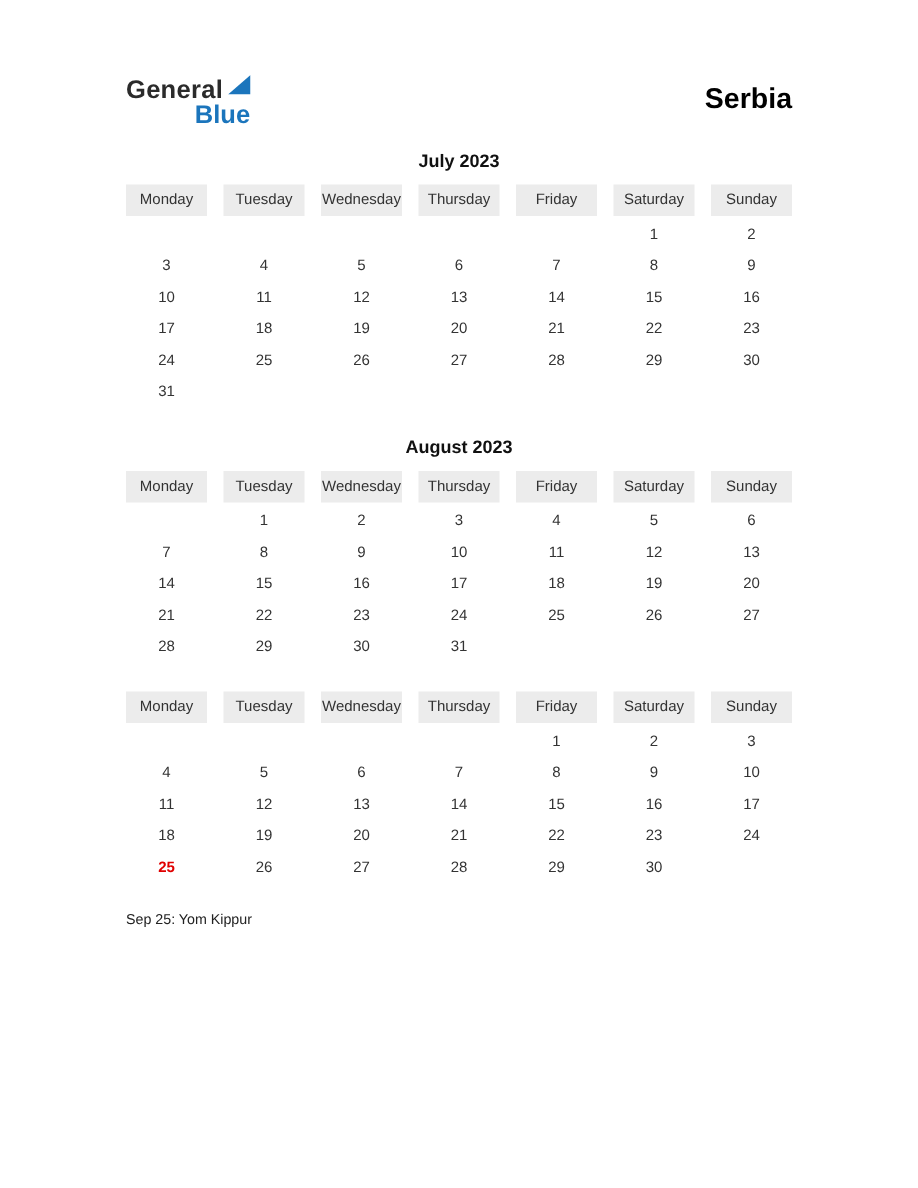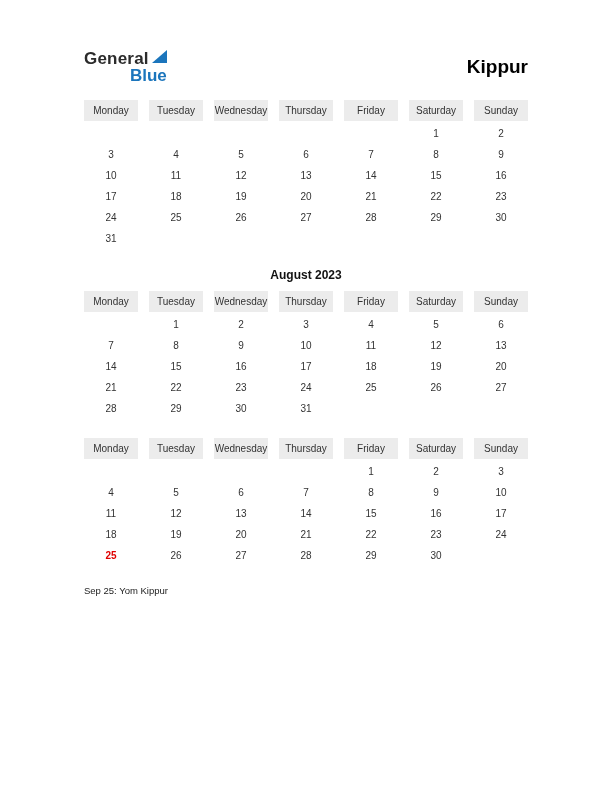--- a/index.html
+++ b/index.html
@@ -98,26 +98,27 @@
       <div class="logo-top">
         <span class="logo-general">General</span>
         <span class="logo-tri">
           <svg width="15" height="13" viewBox="0 0 15 13">
             <polygon points="15,0 15,13 0,13" fill="#1b75bc"></polygon>
           </svg>
         </span>
       </div>
       <span class="logo-blue">Blue</span>
     </div>
-    <div class="doc-title">Kippur</div>
+    <div class="doc-title">Serbia</div>
   </div>
 
   <div class="calendars" id="calendars">
 
   <div class="month">
+        <div class="month-title">July 2023</div>
         <div class="grid">
           <div class="wd">Monday</div>
           <div class="wd">Tuesday</div>
           <div class="wd">Wednesday</div>
           <div class="wd">Thursday</div>
           <div class="wd">Friday</div>
           <div class="wd">Saturday</div>
           <div class="wd">Sunday</div>
           <div class="day"></div>
           <div class="day"></div>

